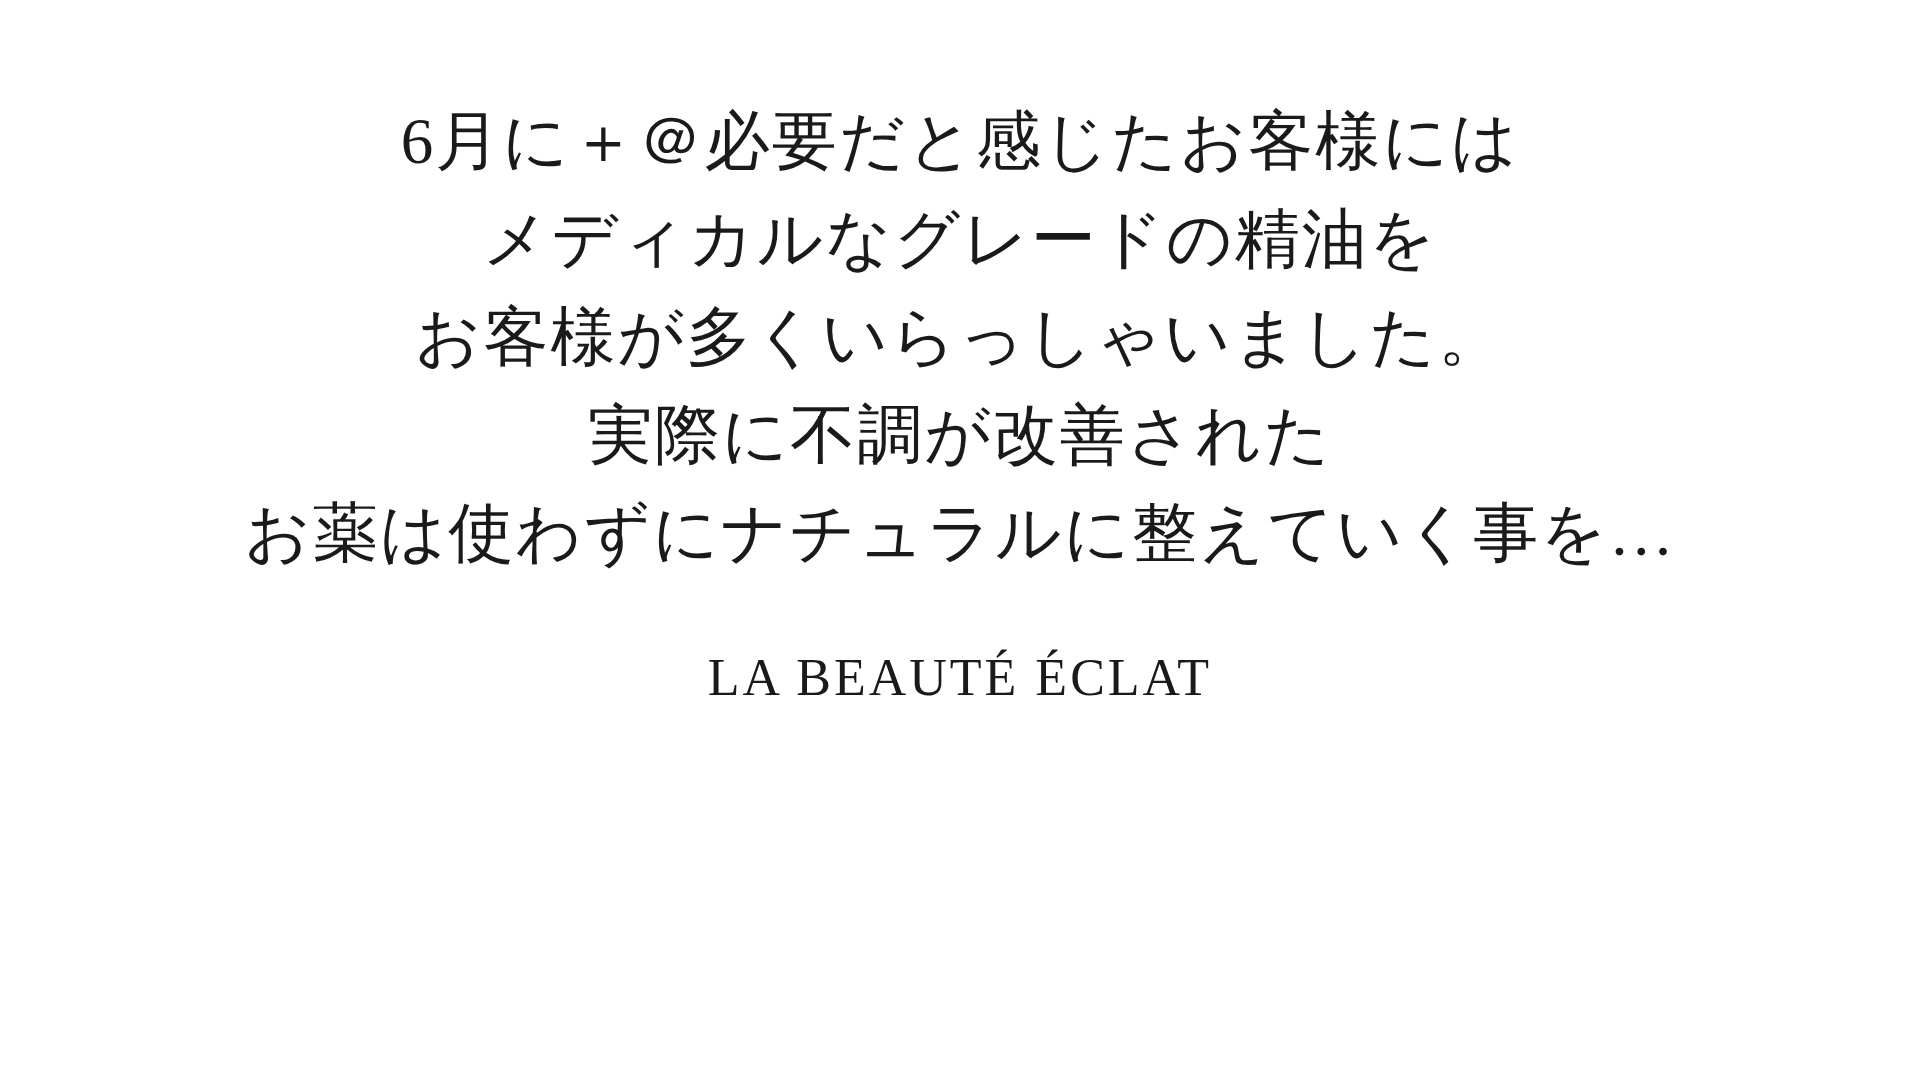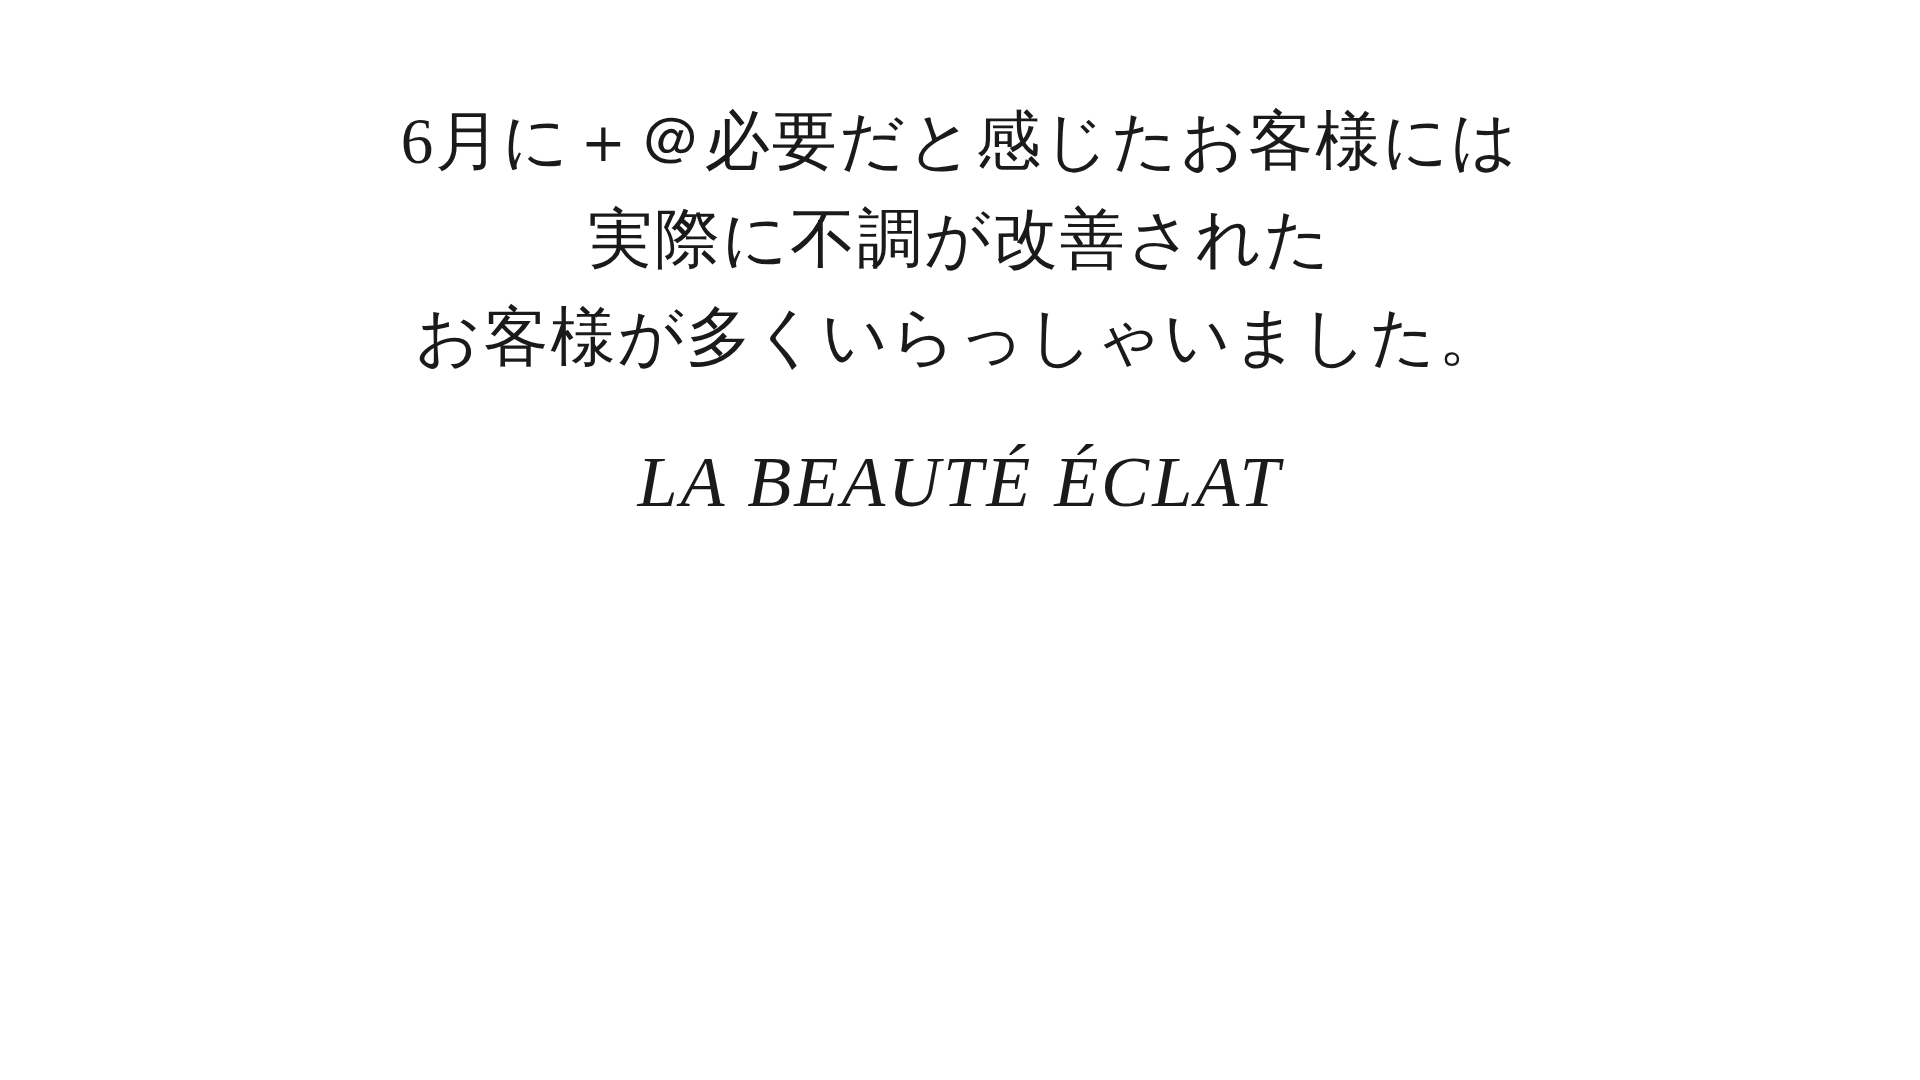--- a/index.html
+++ b/index.html
@@ -25,31 +25,32 @@
   }
   .message p {
     margin: 0;
     font-size: 65px;
     line-height: 98px;
     letter-spacing: 2px;
     white-space: nowrap;
   }
   .brand {
     margin-top: 46px;
-    font-size: 72px;
+    font-size: 52px;
     line-height: 100px;
     letter-spacing: 3px;
     text-align: left;
     white-space: nowrap;
-    font-style: italic;
   }
 </style>
 </head>
 <body>
 
 <div class="canvas">
   <div class="message">
     <p>6月に＋＠必要だと感じたお客様には</p>
+    <p>メディカルなグレードの精油を</p>
+    <p>お客様が多くいらっしゃいました。</p>
     <p>実際に不調が改善された</p>
-    <p>お客様が多くいらっしゃいました。</p>
+    <p>お薬は使わずにナチュラルに整えていく事を…</p>
   </div>
   <div class="brand">LA BEAUTÉ ÉCLAT</div>
 </div>
 
 </body></html>

